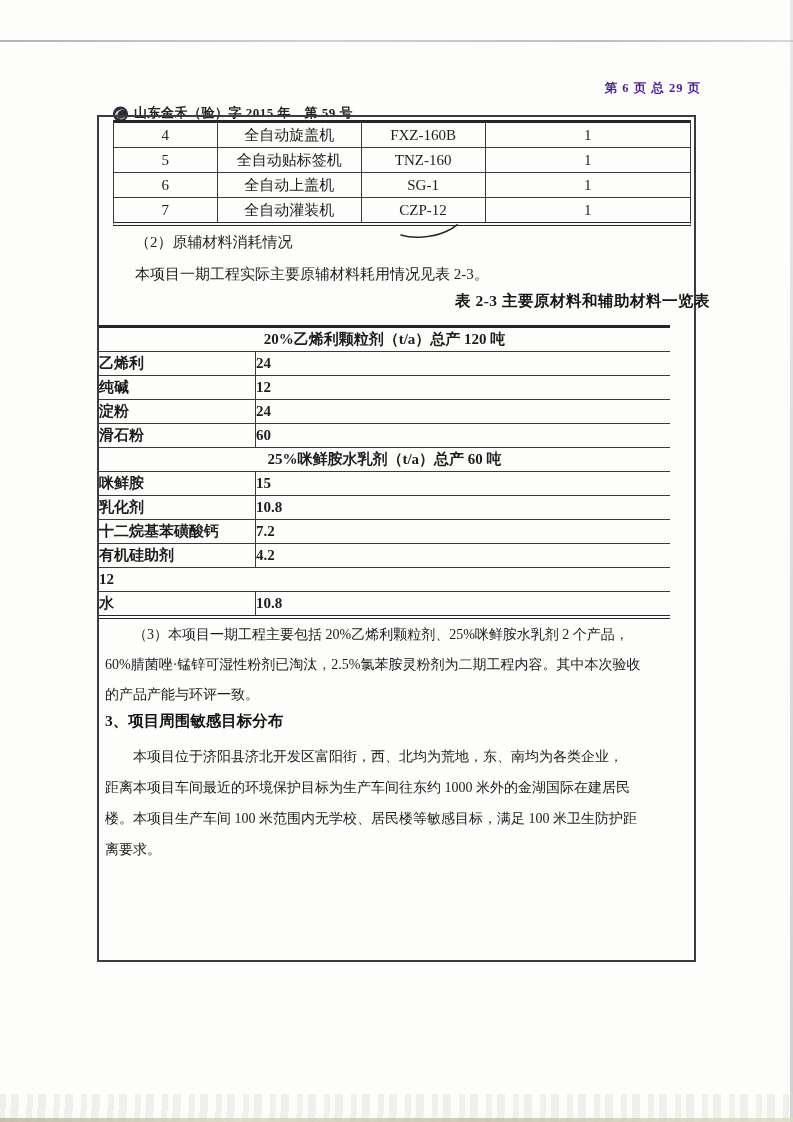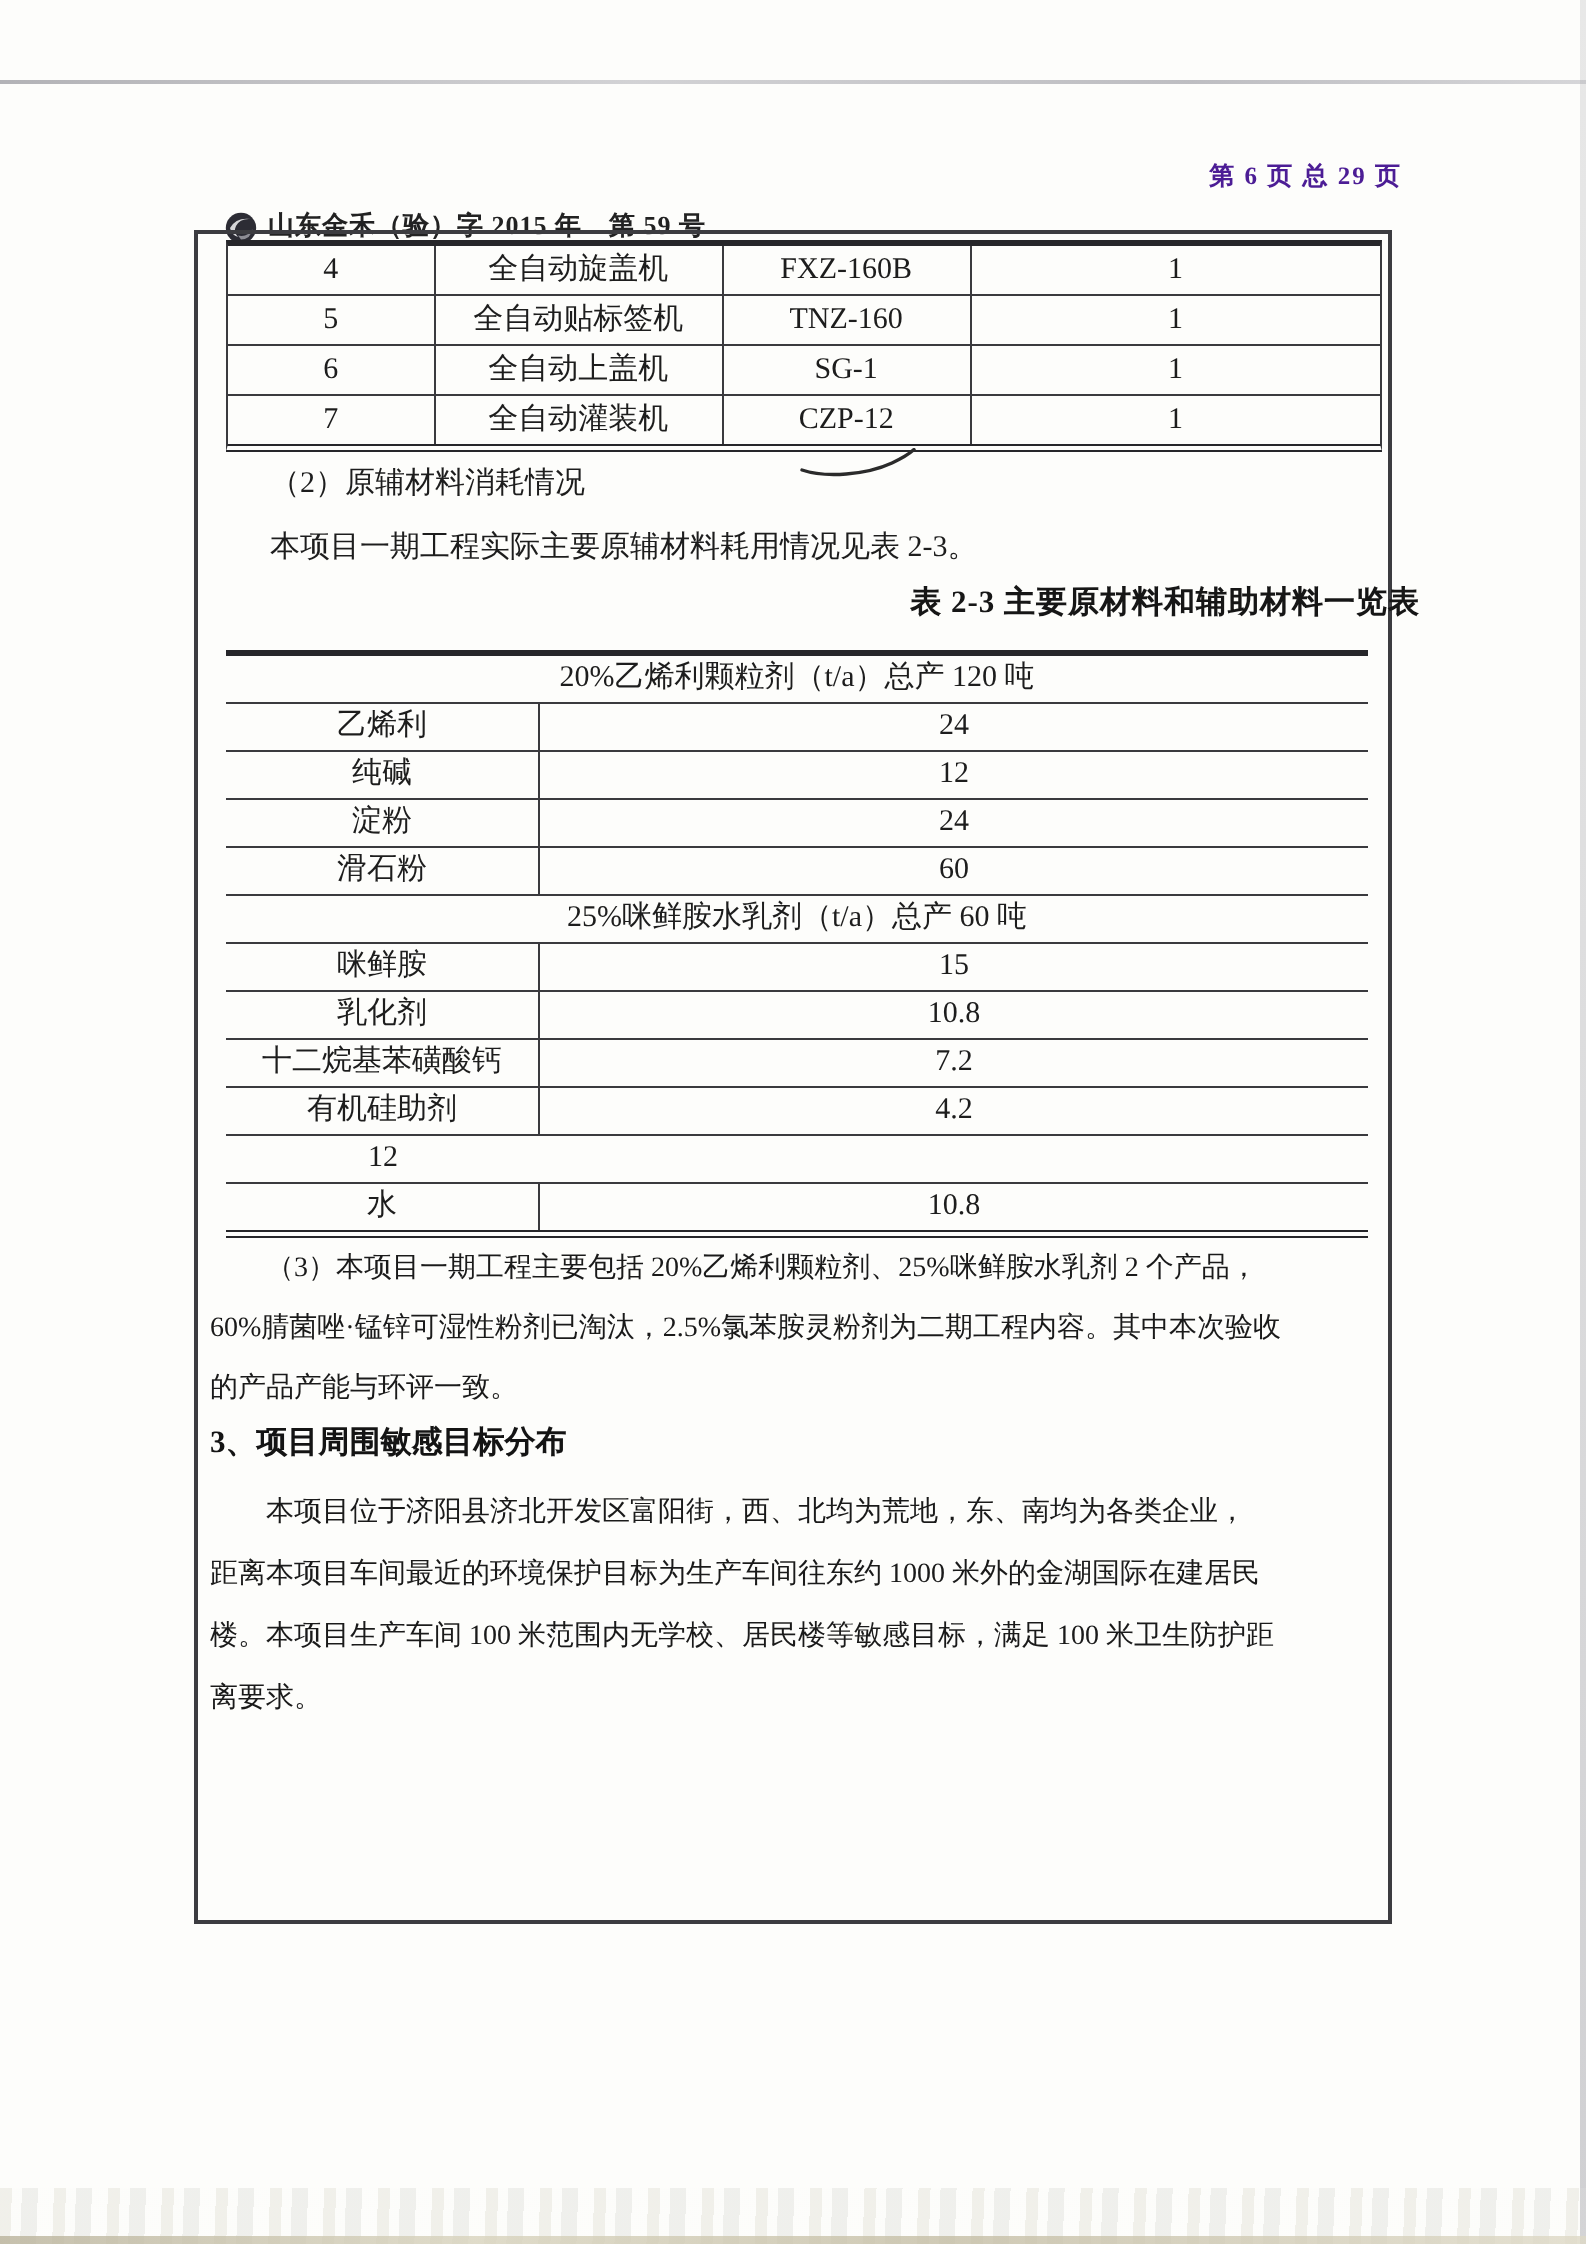--- a/index.html
+++ b/index.html
@@ -46,27 +46,27 @@
   .tick{position:absolute;left:300px;top:107px;width:62px;height:18px;}
 
   
   .tline{position:absolute;left:6px;width:585px;font-size:15px;line-height:22px;
     white-space:nowrap;overflow:hidden;color:#1d1d1d;}
   .indent2{text-indent:2em;}
   .tbl-title{position:absolute;left:16px;top:174px;width:100%;text-align:right;
     font-size:15.5px;font-weight:bold;letter-spacing:.5px;color:#161616;}
 
   
-  .mat-table{position:absolute;left:14px;top:208px;width:571px;box-sizing:border-box;
-    border-top:3px solid #26262a;border-bottom:4px double #26262a;font-size:15px;}
+  .mat-table{position:absolute;left:0;top:208px;width:571px;box-sizing:border-box;
+    border-top:3px solid #26262a;border-bottom:4px double #26262a;font-size:15px;font-weight:bold;}
   .mat-section-header{height:23px;line-height:23px;text-align:center;border-bottom:1px solid #3a3a3e;
     white-space:nowrap;overflow:hidden;}
   .mat-rows .mat-row{display:grid;grid-template-columns:27.5% 72.5%;border-bottom:1px solid #3a3a3e;}
   .mat-rows:last-of-type .mat-row:last-of-type{border-bottom:none;}
-  .mat-cell{height:23px;line-height:23px;text-align:center;overflow:hidden;white-space:nowrap;}
+  .mat-cell{height:23px;line-height:23px;overflow:hidden;white-space:nowrap;}
   .mat-cell.name{border-right:1px solid #3a3a3e;}
 
   
   .para{position:absolute;left:6px;width:586px;font-size:14px;color:#1a1a1a;}
   .para div{white-space:nowrap;overflow:hidden;}
   .para.p3{top:503px;}  .para.p3 div{line-height:30px;}
   .para.p3 > div:first-of-type{text-indent:2em;}
   .heading3{position:absolute;left:6px;top:594px;font-size:15.5px;font-weight:bold;color:#141414;white-space:nowrap;}
   .para.p4{top:624px;}  .para.p4 div{line-height:31px;}
   .para.p4 > div:first-of-type{text-indent:2em;}

